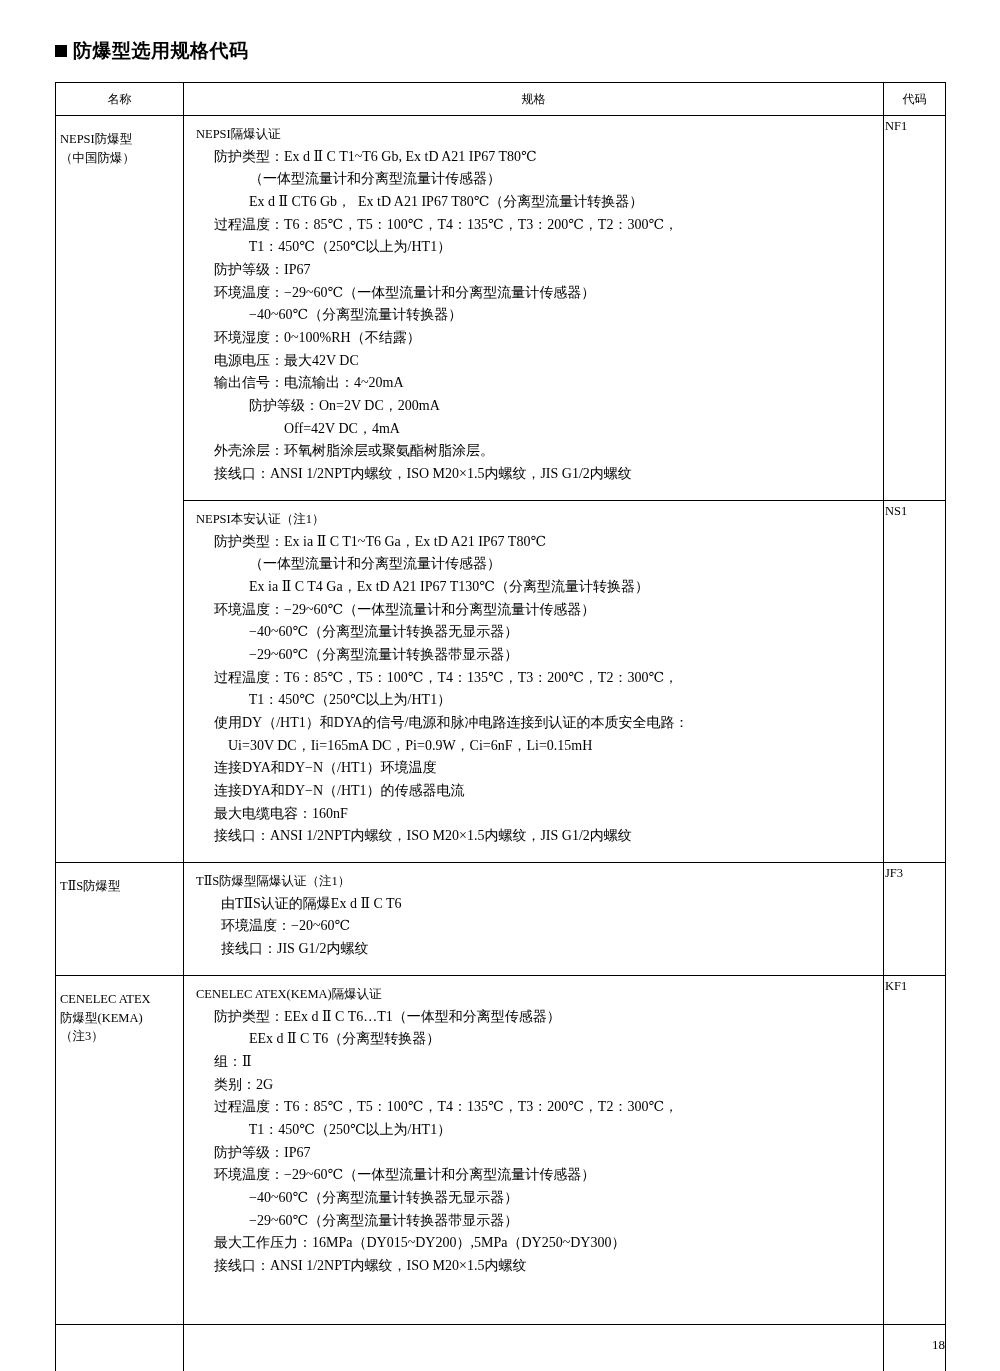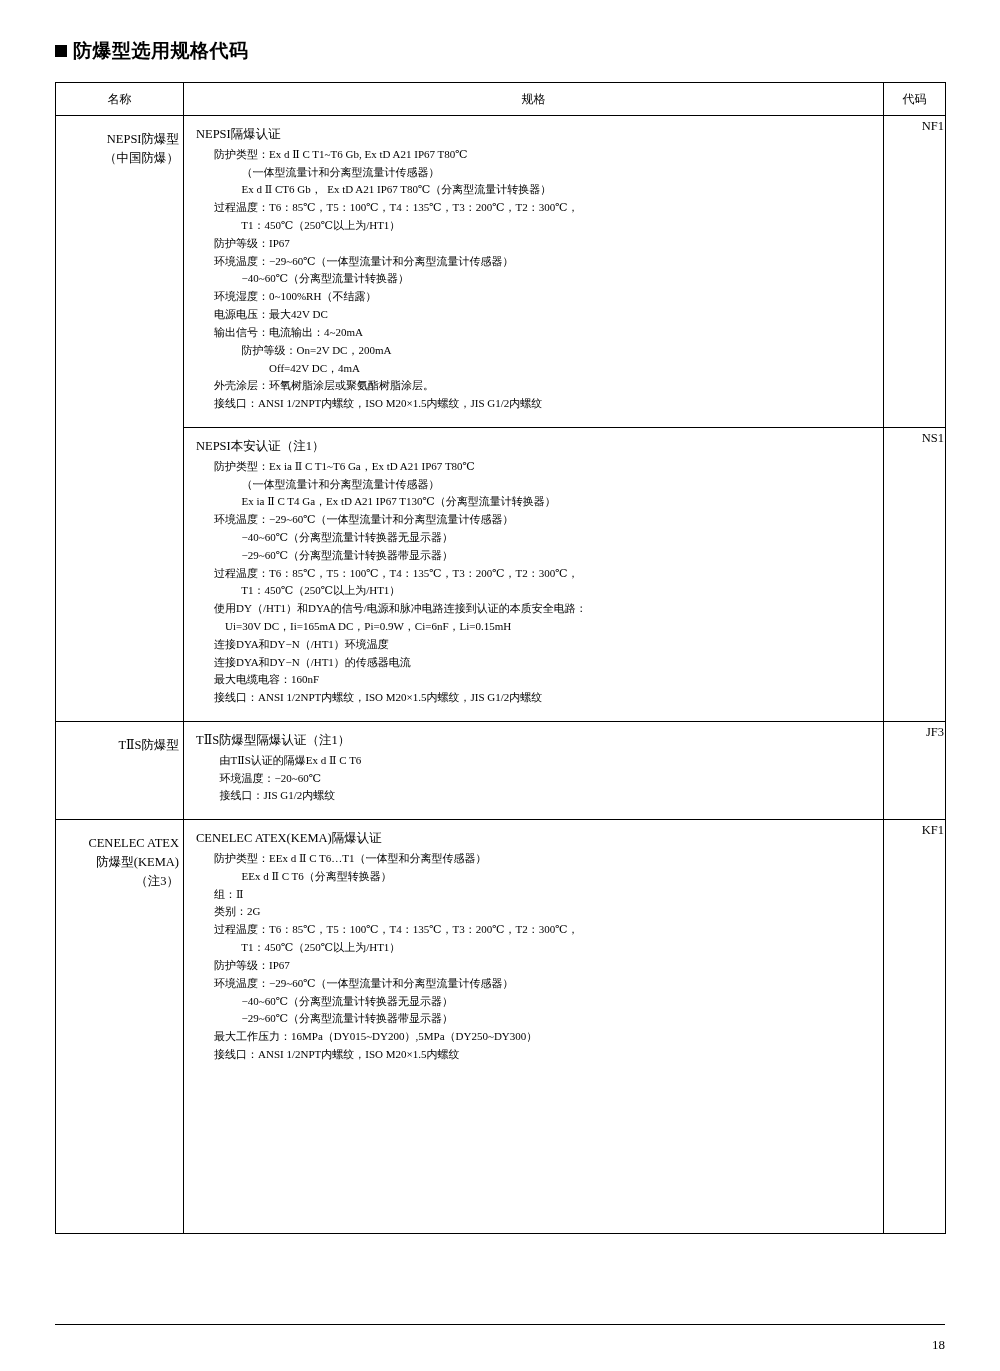--- a/index.html
+++ b/index.html
@@ -54,43 +54,43 @@
     font-weight: normal;
     padding: 7px 4px;
     font-size: 12px;
     vertical-align: middle;
   }
   col.c-name { width: 128px; }
   col.c-spec { width: 700px; }
   col.c-code { width: 62px; }
 
   td.name-cell {
-    text-align: right;
+    text-align: left;
     padding: 14px 4px;
     font-size: 13px;
     line-height: 1.55;
     vertical-align: top;
   }
   td.code-cell {
-    text-align: right;
+    text-align: left;
     vertical-align: middle;
     font-size: 13px;
   }
   td.spec-cell {
     padding: 9px 10px 14px 12px;
   }
   .spec-head {
     margin: 0 0 2px 0;
   }
   .lines {
     margin: 0;
   }
   .line {
     white-space: pre;
-    font-size: 11px;
+    font-size: 14px;
     line-height: 1.62;
   }
   .indent1 { padding-left: 18px; }
   .page-number {
     position: absolute;
     right: 55px;
     bottom: 18px;
     font-size: 13px;
   }
   .bottom-rule {

